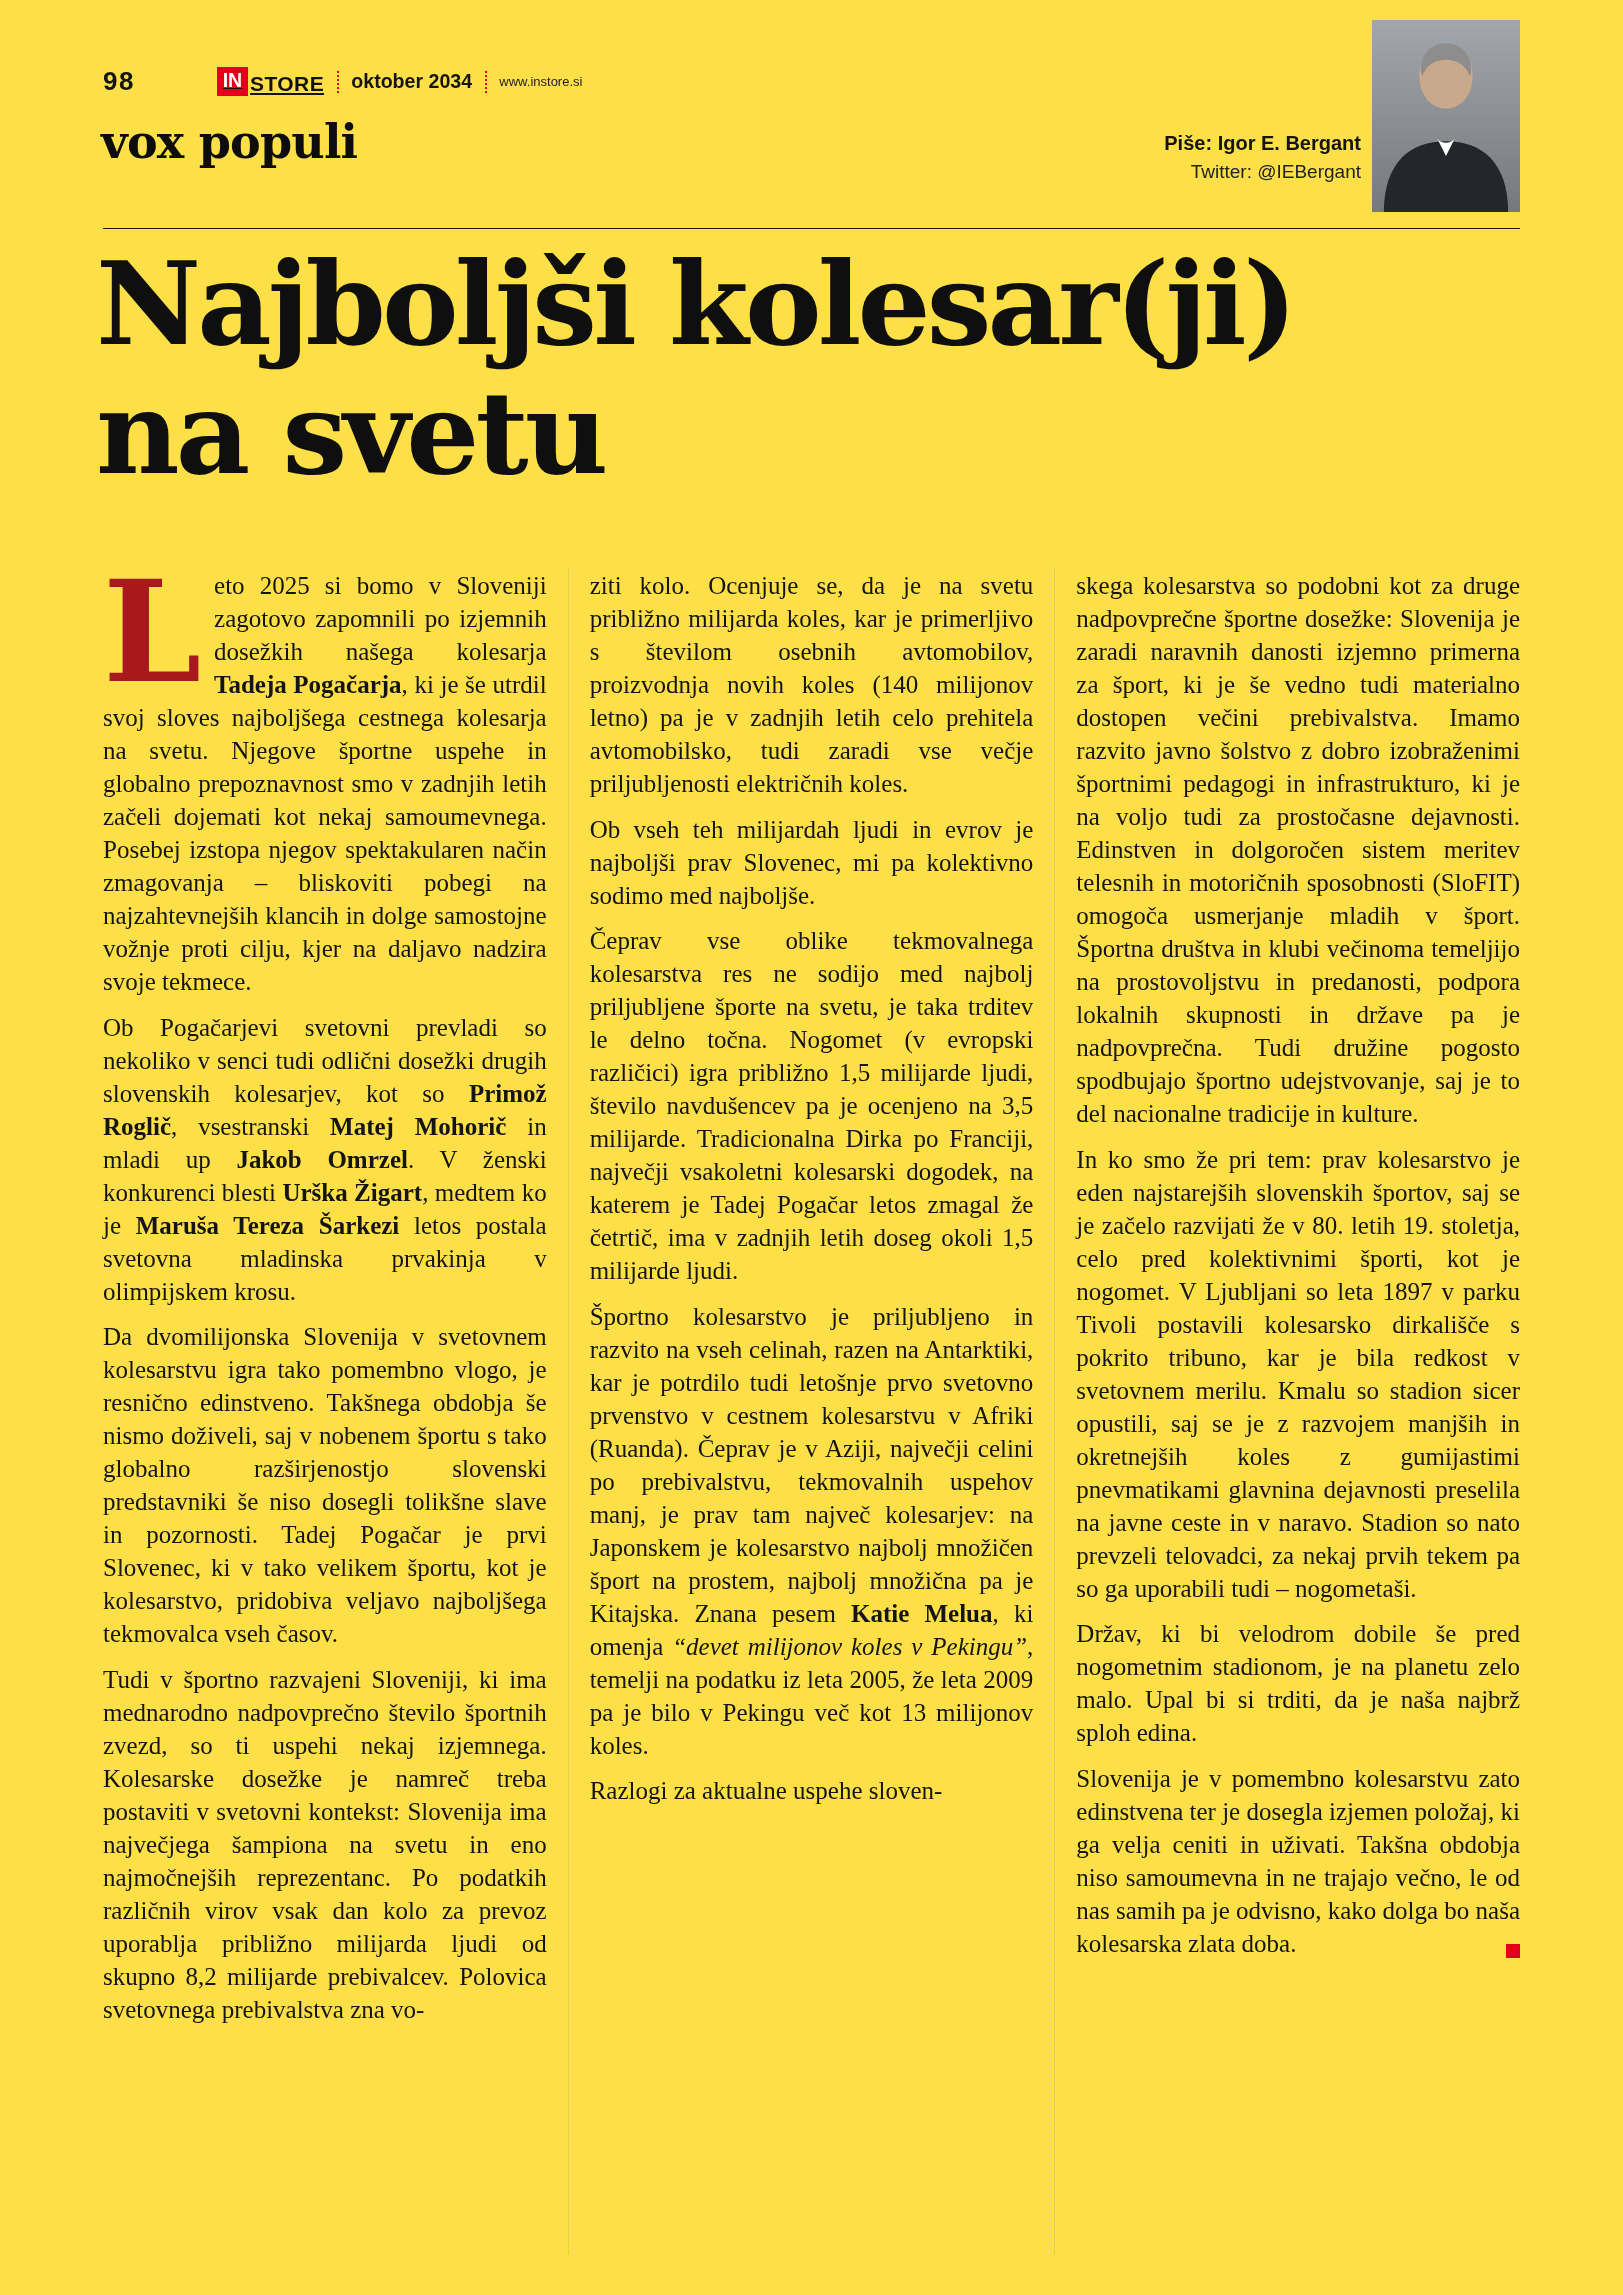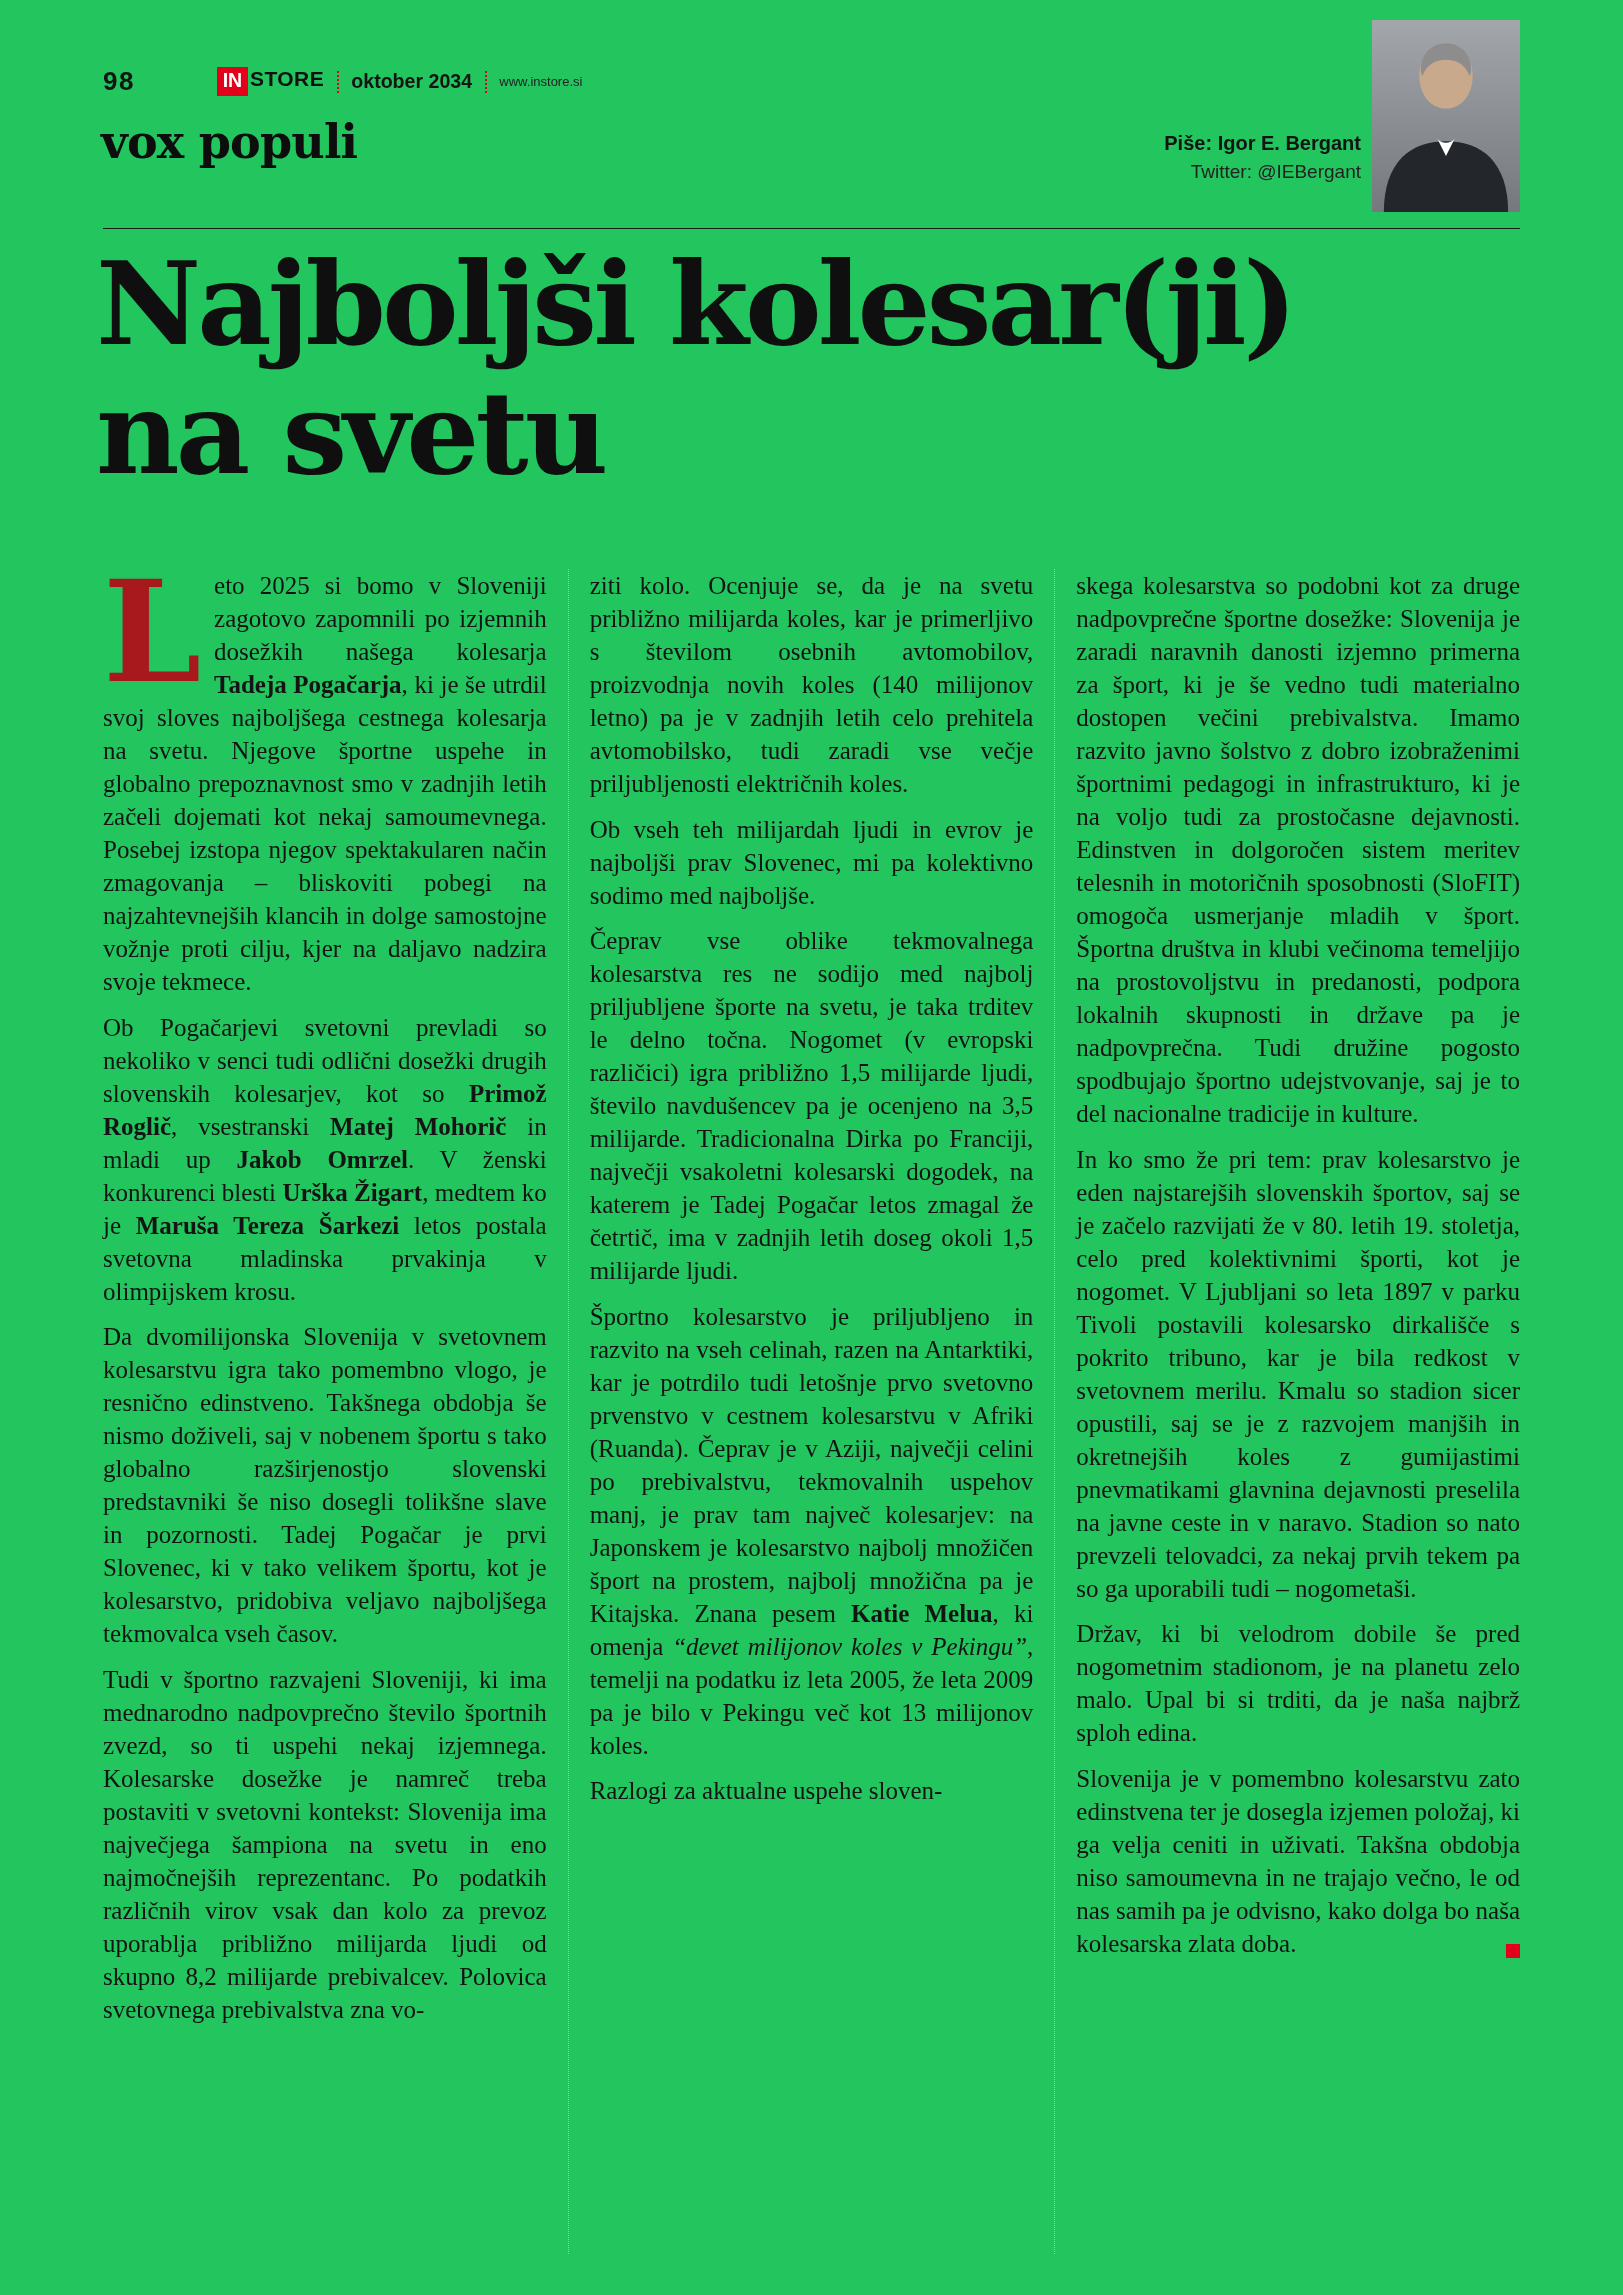--- a/index.html
+++ b/index.html
@@ -1,34 +1,34 @@
 <!DOCTYPE html>
 <html lang="sl" style="--accent: #e2001a; --dropcap: #a8191d;font-size:12.6px"><head>
 <meta charset="utf-8">
 <style>
   * { margin:0; padding:0; box-sizing:border-box; }
   html,body { background:#e8e8e8; }
   .page {
     position:relative;
     width:1623px; height:2295px;
     margin:0 auto;
-    background:#22c55e;
+    background:#fde047;
     font-family:"Liberation Serif", serif;
     color:#141414;
     overflow:hidden;
   }
   
   .mast-row {
     position:absolute; top:64px; left:103px;
     display:flex; align-items:center;
     font-family:"Liberation Sans", sans-serif;
     height:35px;
   }
   .pagenum { font-weight:bold; font-size:26px; letter-spacing:1.6px; margin-right:82px; }
-  .logo { display:flex; align-items:flex-start; }
+  .logo { display:flex; align-items:flex-end;text-decoration:underline; }
   .logo-in {
     background:var(--accent,#e2001a); color:#fff;
     font-weight:bold; font-size:19.6px;
     padding:3.9px 5.5px 4.7px 5.5px; line-height:1;
   }
   .logo-store { color:#111; font-weight:bold; font-size:21px; letter-spacing:0.4px; margin-left:2.4px; }
   .mast-sep {
     width:0; height:22px; border-left:2.4px dotted var(--accent,#e2001a);
     margin:0 12.6px;
   }

